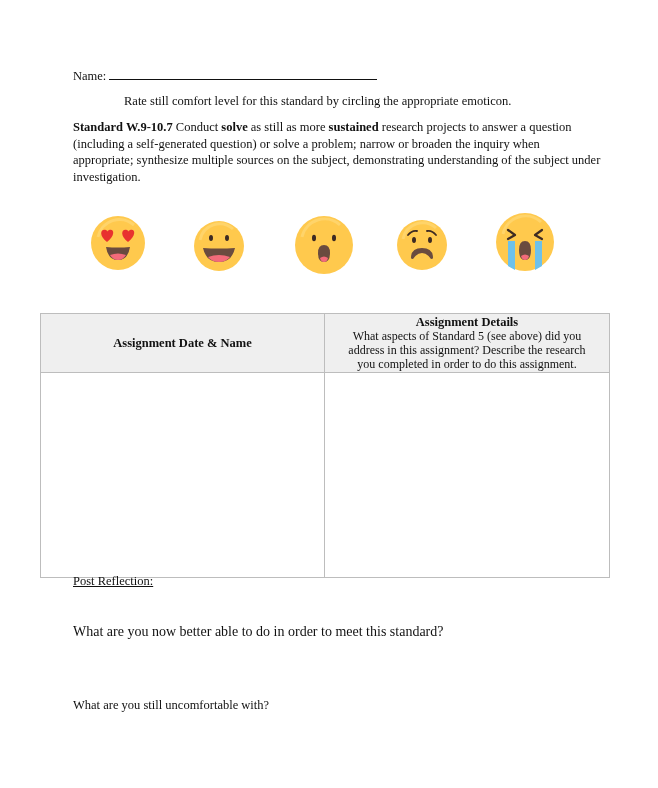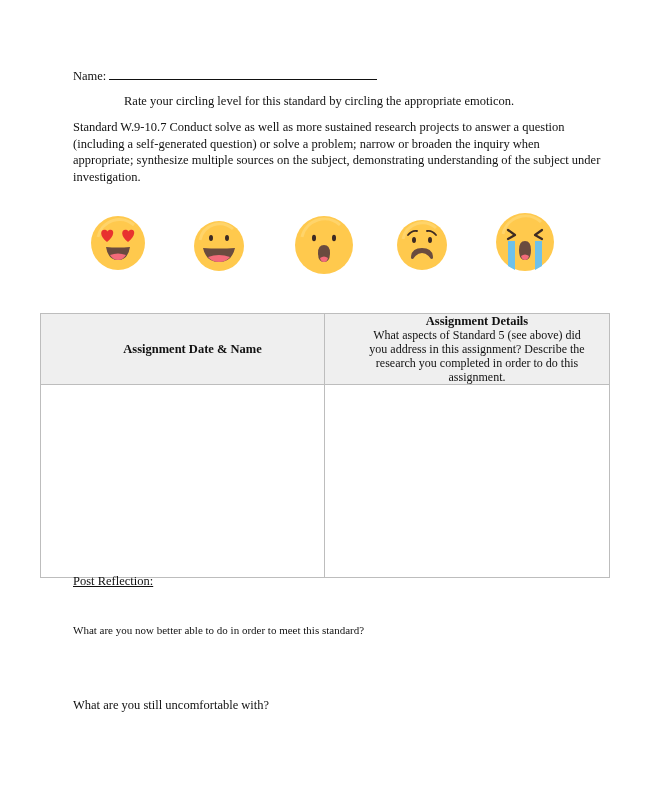--- a/index.html
+++ b/index.html
@@ -11,56 +11,56 @@
     .abs { position: absolute; }
     .name-line { left: 73px; top: 68px; font-size: 12.5px; text-align: right; }
     .name-line .blank {
       display: inline-block; width: 268px; border-bottom: 1px solid #111;
       height: 11px; vertical-align: baseline; margin-left: 3px;
     }
     .instruction { left: 124px; top: 94px; font-size: 12.5px; }
     .standard {
       left: 73px; top: 119px; width: 530px; line-height: 16.5px; font-size: 12.5px;
     }
-    .standard b { font-weight: normal; }
+    .standard b { font-weight: bold; }
 
     .emoji { position: absolute; }
     .emoji svg { display: block; }
 
     table.assign {
       position: absolute; left: 40px; top: 313px; width: 570px; height: 265px;
       border-collapse: collapse; table-layout: fixed;
     }
     table.assign th, table.assign td { border: 1px solid #bdbdbd; padding: 0; }
     table.assign th {
       background: #efefef; height: 58px; font-weight: normal; text-align: center;
-      vertical-align: middle; font-size: 12px; line-height: 14px; padding-left: 20px;
+      vertical-align: middle; font-size: 12px; line-height: 14px;
     }
     table.assign th .h { font-weight: bold; font-size: 12.5px; }
     table.assign th .sub { display: block; padding: 0 18px; }
     table.assign col.c1 { width: 284px; }
     table.assign td { background: #fff; }
 
     .post-title {
       left: 73px; top: 574px; font-weight: normal; text-decoration: underline; font-size: 12.5px;
     }
-    .q1 { left: 73px; top: 624px; font-size: 11px; }
+    .q1 { left: 73px; top: 624px; font-size: 14px; }
     .q2 { left: 73px; top: 698px; font-size: 12.5px; }
   </style>
 </head>
 <body>
 
 <div class="abs name-line">
   <span>Name:</span><span class="blank"></span>
 </div>
 
-<div class="abs instruction">Rate your circling level for this standard by circling the appropriate emoticon.</div>
+<div class="abs instruction">Rate still comfort level for this standard by circling the appropriate emoticon.</div>
 
 <div class="abs standard">
-  <b>Standard W.9-10.7</b><span> Conduct </span><b>solve</b><span> as well as more </span><b>sustained</b><span> research projects to answer a question (including a self-generated question) or solve a problem; narrow or broaden the inquiry when appropriate; synthesize multiple sources on the subject, demonstrating understanding of the subject under investigation.</span>
+  <b>Standard W.9-10.7</b><span> Conduct </span><b>solve</b><span> as still as more </span><b>sustained</b><span> research projects to answer a question (including a self-generated question) or solve a problem; narrow or broaden the inquiry when appropriate; synthesize multiple sources on the subject, demonstrating understanding of the subject under investigation.</span>
 </div>
 
 <div class="emoji" style="left:90px; top:215px;">
   <svg width="56" height="56" viewBox="0 0 56 56">
     <circle cx="28" cy="28" r="27" fill="#FFC94D"></circle>
     <path d="M8 22 A22 22 0 0 1 44 10" stroke="#FFD976" stroke-width="3" fill="none" opacity="0.7"></path>
     <path d="M17 27 C8 20 11 13 16 15 C17 15.5 17.5 16 17 17 C17.5 16 18 15.5 19 15 C24 13 26 20 17 27 Z" fill="#E8322F"></path>
     <path d="M38 27 C29 20 32 13 37 15 C38 15.5 38.5 16 38 17 C38.5 16 39 15.5 40 15 C45 13 47 20 38 27 Z" fill="#E8322F"></path>
     <path d="M16 32 Q28 33 40 32 Q38 45 28 45 Q18 45 16 32 Z" fill="#6A4B3F"></path>
     <path d="M20 40 Q28 37 36 40 Q33 45 28 45 Q23 45 20 40 Z" fill="#F36B7A"></path>

